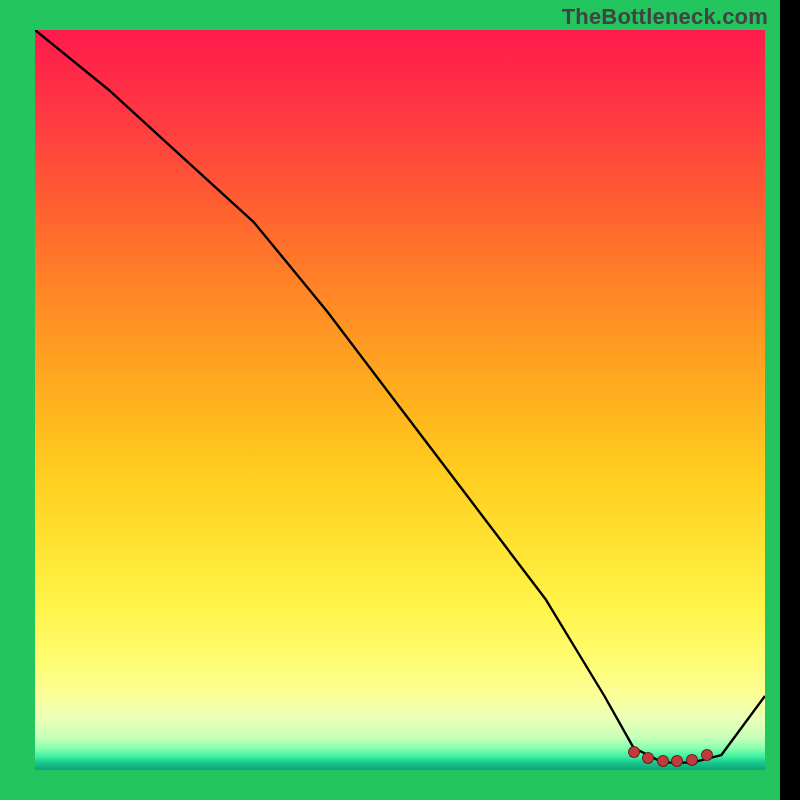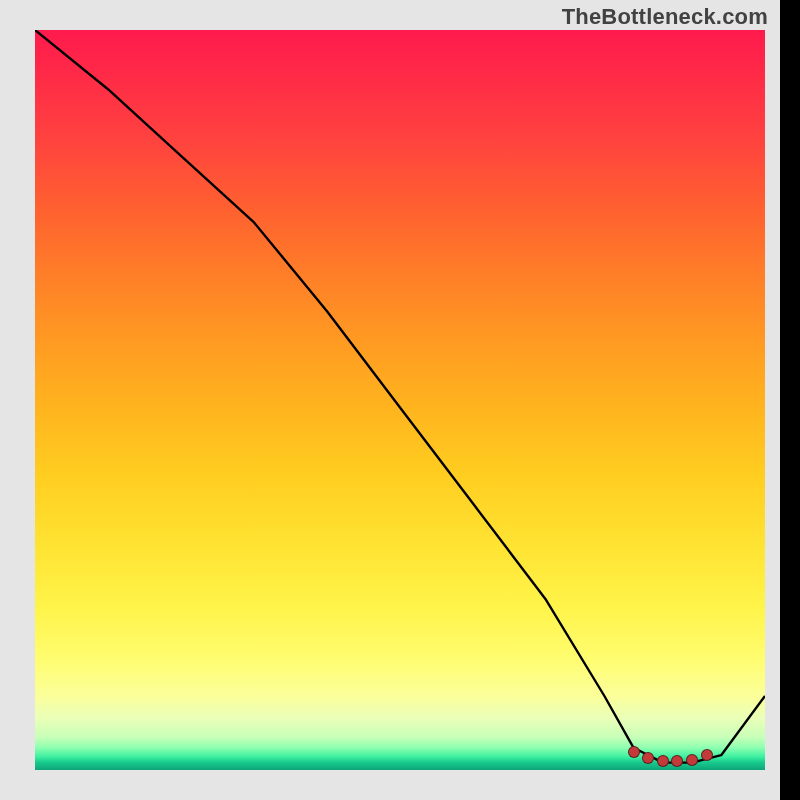--- a/index.html
+++ b/index.html
@@ -8,21 +8,21 @@
     width: 800px;
     height: 800px;
     background: #000;
     font-family: Arial, Helvetica, sans-serif;
     overflow: hidden;
   }
   .frame {
     position: relative;
     width: 780px;
     height: 800px;
-    background: #e5e5e5;
+    background: #22c55e;
   }
   .watermark {
     position: absolute;
     top: 4px;
     right: 12px;
     color: #424242;
     font-size: 22px;
     font-weight: 600;
     letter-spacing: 0.2px;
     user-select: none;

